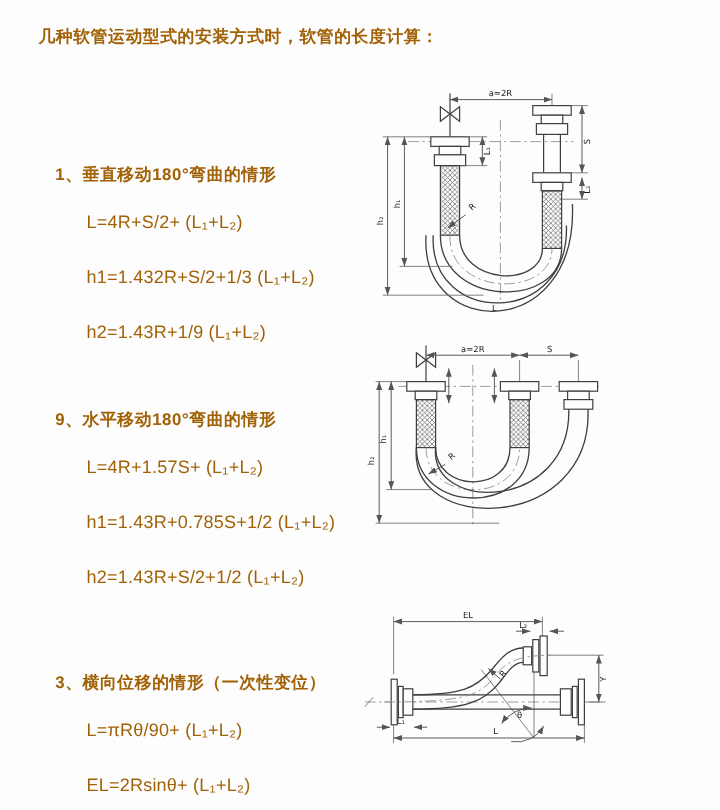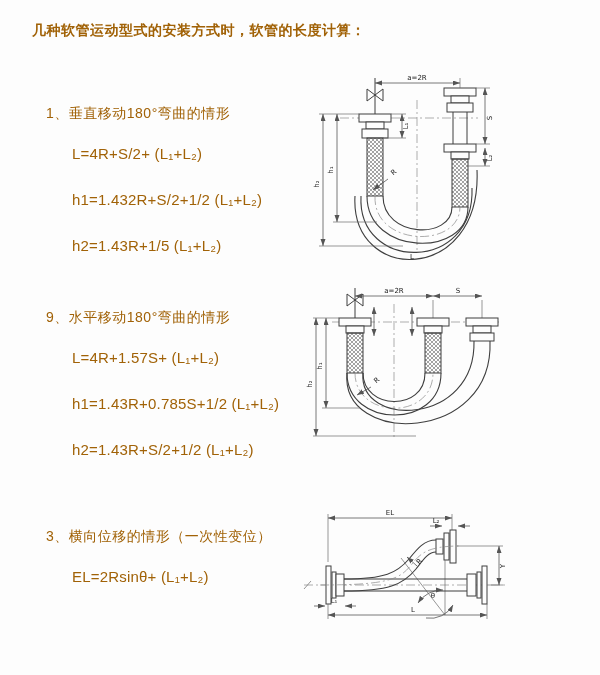--- a/index.html
+++ b/index.html
@@ -1,20 +1,20 @@
 <!DOCTYPE html>
 <html><head>
 <meta charset="utf-8">
 <style>
   html,body{margin:0;padding:0;background:#e8e8e8;}
   .doc{position:relative;width:600px;height:675px;background:#fdfdfd;overflow:hidden;
        font-family:"Liberation Sans","DejaVu Sans",sans-serif;color:#a16207;padding-left:32px;}
   .title{position:absolute;left:32px;top:22px;font-size:14px;font-weight:bold;letter-spacing:.5px;}
   .sec{position:absolute;left:46px;}
-  .sec .h{font-size:14px;font-weight:normal;letter-spacing:.5px;}
+  .sec .h{font-size:14px;font-weight:bold;letter-spacing:.5px;margin-top:32px;}
   .sec .f{font-size:15px;padding-left:26px;line-height:30px;letter-spacing:.2px;margin-top:16px;}
   .sec .f:first-of-type{margin-top:9px;}
   svg.dia{position:absolute;overflow:visible;}
   svg.dia .dim{stroke:#555;stroke-width:.8;fill:none;}
   svg.dia .ext{stroke:#6a6a6a;stroke-width:.7;fill:none;}
   svg.dia .cl{stroke:#8a8a8a;stroke-width:.7;fill:none;stroke-dasharray:9 3 2 3;}
   svg.dia .hose{stroke:#3f3f3f;stroke-width:1.1;fill:none;}
   svg.dia .thin{stroke:#3f3f3f;stroke-width:1;fill:none;}
   svg.dia .fl{fill:#fdfdfd;stroke:#3f3f3f;stroke-width:1;}
   svg.dia .flb{stroke:#3f3f3f;stroke-width:1;}
@@ -24,33 +24,34 @@
 </head>
 <body>
 
 <div class="doc">
 
   <div class="title">几种软管运动型式的安装方式时，软管的长度计算：</div>
 
   <section class="sec" style="top:105px">
     <div class="h">1、垂直移动180°弯曲的情形</div>
     <div class="f">L=4R+S/2+ (L₁+L₂)</div>
-    <div class="f">h1=1.432R+S/2+1/2 (L₁+L₂)</div>
-    <div class="f">h2=1.43R+1/5 (L₁+L₂)</div>
+    <div class="f">h1=1.432R+S/2+1/3 (L₁+L₂)</div>
+    <div class="f">h2=1.43R+1/9 (L₁+L₂)</div>
   </section>
 
   <section class="sec" style="top:309px">
     <div class="h">9、水平移动180°弯曲的情形</div>
     <div class="f">L=4R+1.57S+ (L₁+L₂)</div>
     <div class="f">h1=1.43R+0.785S+1/2 (L₁+L₂)</div>
     <div class="f">h2=1.43R+S/2+1/2 (L₁+L₂)</div>
   </section>
 
   <section class="sec" style="top:528px">
     <div class="h">3、横向位移的情形（一次性变位）</div>
+    <div class="f">L=πRθ/90+ (L₁+L₂)</div>
     <div class="f">EL=2Rsinθ+ (L₁+L₂)</div>
   </section>
 
   <svg class="dia" style="left:315px;top:70px" width="275" height="192" viewBox="0 0 275 192">
     <defs>
       <marker id="a1" markerWidth="8" markerHeight="6" refX="7" refY="2.5" orient="auto-start-reverse" markerUnits="userSpaceOnUse">
         <path d="M0,0 L7,2.5 L0,5 Z" fill="#555"></path>
       </marker>
       <pattern id="hp1" width="4" height="4" patternUnits="userSpaceOnUse">
         <path d="M0,4 L4,0 M0,0 L4,4" stroke="#666" stroke-width="0.6"></path>

